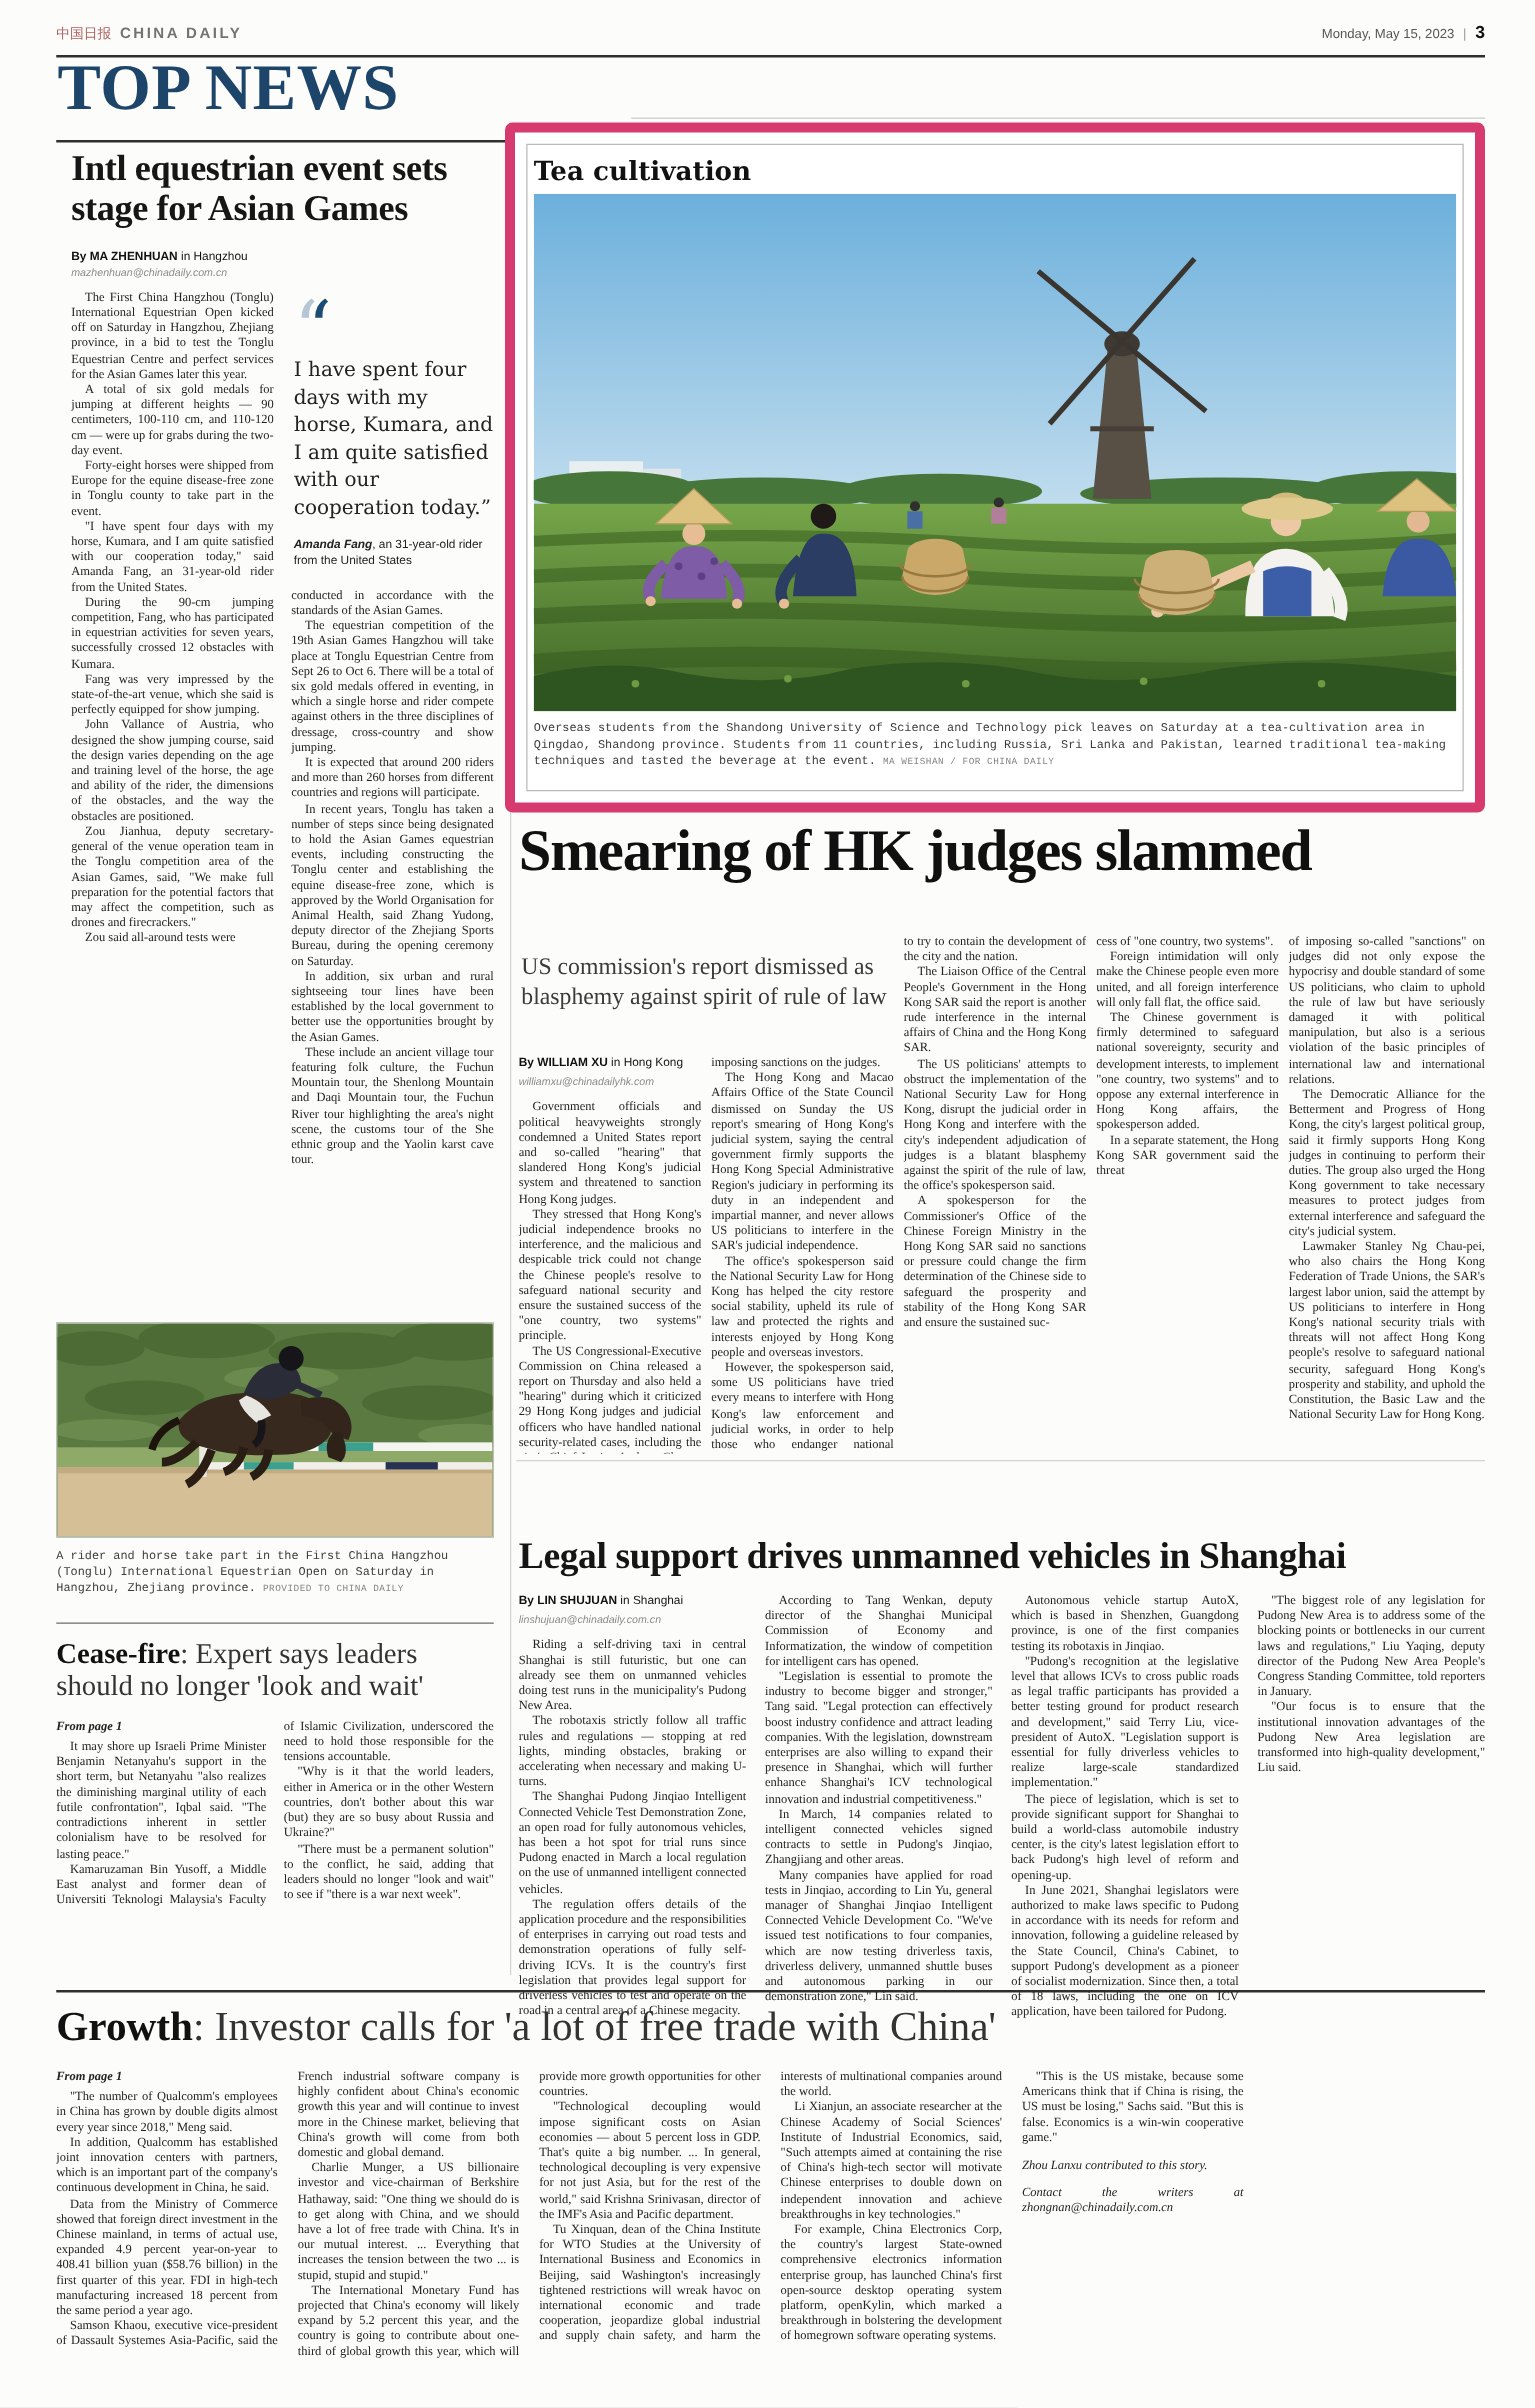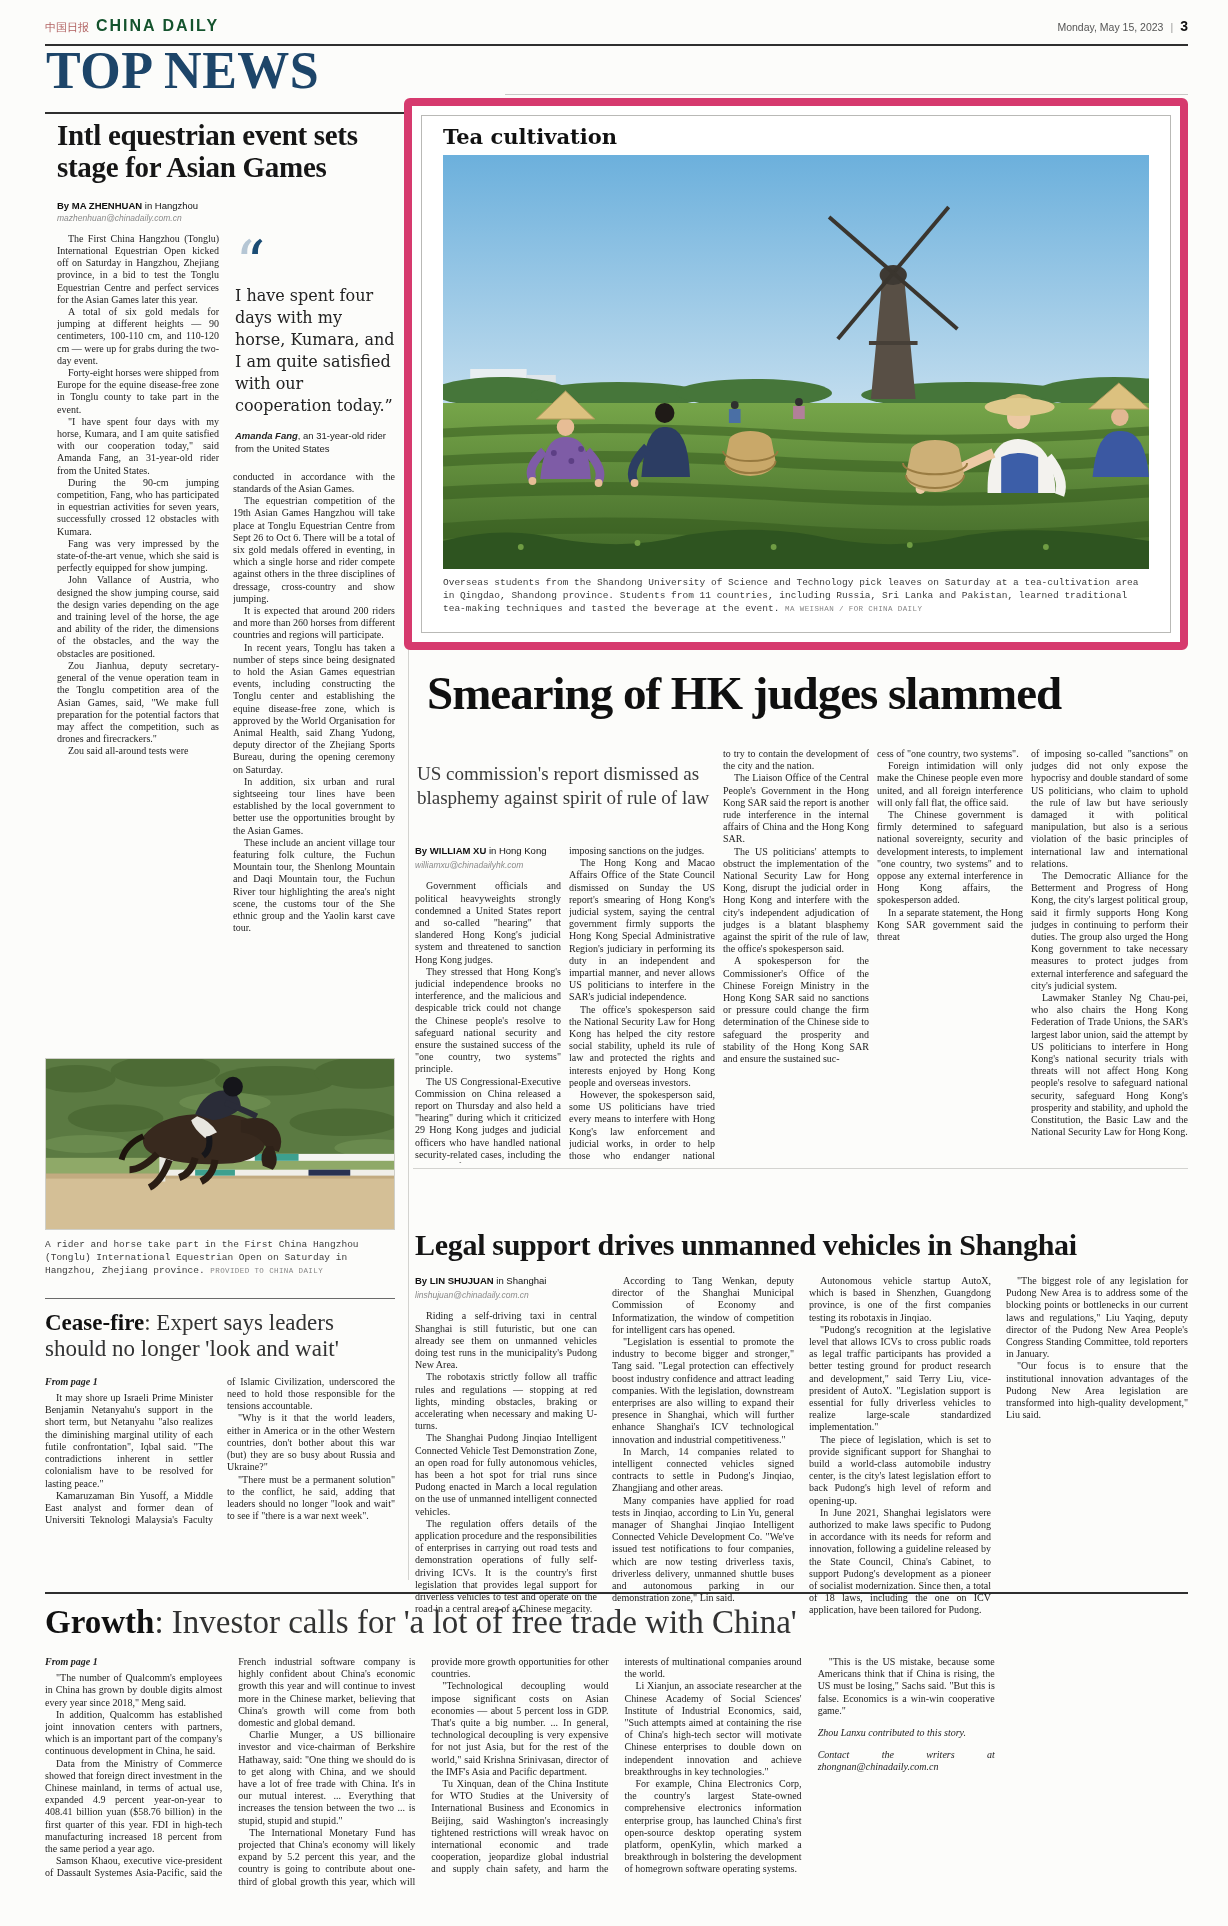--- a/index.html
+++ b/index.html
@@ -6,21 +6,21 @@
   .page{position:relative;width:1228px;height:1926px;margin:0 auto;background:#fcfcfa;
         font-family:"Liberation Serif",serif;color:#262626;overflow:hidden;}
   .rule{position:absolute;background:#2f2f2f;}
   .hair{position:absolute;background:#d3d3d0;}
 
   
   .masthead{position:absolute;left:45px;right:40px;top:17px;display:flex;
             justify-content:space-between;align-items:baseline;
             font-family:"Liberation Sans",sans-serif;}
   .logo-cn{font-size:11px;color:#b06060;margin-right:7px;}
-  .logo-en{font-size:16px;font-weight:bold;letter-spacing:2px;color:#14532d;}
+  .logo-en{font-size:12px;font-weight:bold;letter-spacing:2px;color:#737373;}
   .m-right{font-size:10.5px;color:#555;}
   .m-right .sep{margin:0 7px;color:#999;}
   .pagenum{font-size:14px;font-weight:bold;color:#111;}
 
   .topnews{position:absolute;left:46px;top:44px;margin:0;font-size:52px;line-height:1.05;
            font-weight:bold;color:#1d4569;letter-spacing:.5px;}
 
   
   p{margin:0;text-indent:11px;text-align:justify;}
   .bodytext{font-size:10px;line-height:12.2px;color:#222;}
@@ -54,30 +54,30 @@
 
   .cf-rule{left:45px;top:1298px;width:350px;height:1px;background:#6a6a6a;}
   .cf{position:absolute;left:45px;top:1310px;width:350px;}
   .cf h3,.gr h3{margin:0;font-size:23px;line-height:1.15;font-weight:normal;color:#333;}
   .hb{font-weight:bold;color:#111;}
   .cf-cols{margin-top:13px;height:158px;columns:2;column-gap:14px;column-fill:auto;overflow:hidden;}
 
   
   .tea{position:absolute;left:404px;top:98px;width:784px;height:552px;box-sizing:border-box;
        border:8px solid #d63a6e;border-radius:6px;background:#fff;padding:9px;}
-  .tea-inner{border:1px solid #b9b9b6;height:100%;box-sizing:border-box;padding:8px 21px;}
+  .tea-inner{border:1px solid #b9b9b6;height:100%;box-sizing:border-box;padding:8px 5px;}
   .tea-label{font-family:"DejaVu Serif",serif;font-weight:bold;font-size:21px;color:#111;}
   .tea-photo{margin:6px 0 0 0;height:414px;}
   .tea-photo svg{display:block;width:100%;height:100%;}
   .tea-cap{margin-top:7px;}
 
   
   .vline{left:408px;top:120px;width:1px;height:1460px;}
   .sm{position:absolute;left:415px;top:658px;width:773px;height:505px;}
-  .sm h2{position:absolute;left:0;top:0;margin:12px;font-size:47px;line-height:1.02;font-weight:bold;
+  .sm h2{position:absolute;left:0;top:0;margin:0;font-size:47px;line-height:1.02;font-weight:bold;
          color:#101010;letter-spacing:-1px;white-space:nowrap;}
   .sm-sub{position:absolute;left:2px;top:104px;width:345px;font-size:19px;line-height:1.28;color:#3b3b3b;}
   .smcol{position:absolute;width:146px;overflow:hidden;}
   .smc1{left:0;top:187px;height:318px;}
   .smc2{left:154px;top:187px;height:318px;}
   .smc3{left:308px;top:90px;height:415px;}
   .smc4{left:462px;top:90px;height:415px;}
   .smc5{left:616px;top:90px;width:157px;height:415px;}
 
   .lg-hair{left:413px;top:1168px;width:775px;height:1px;}

